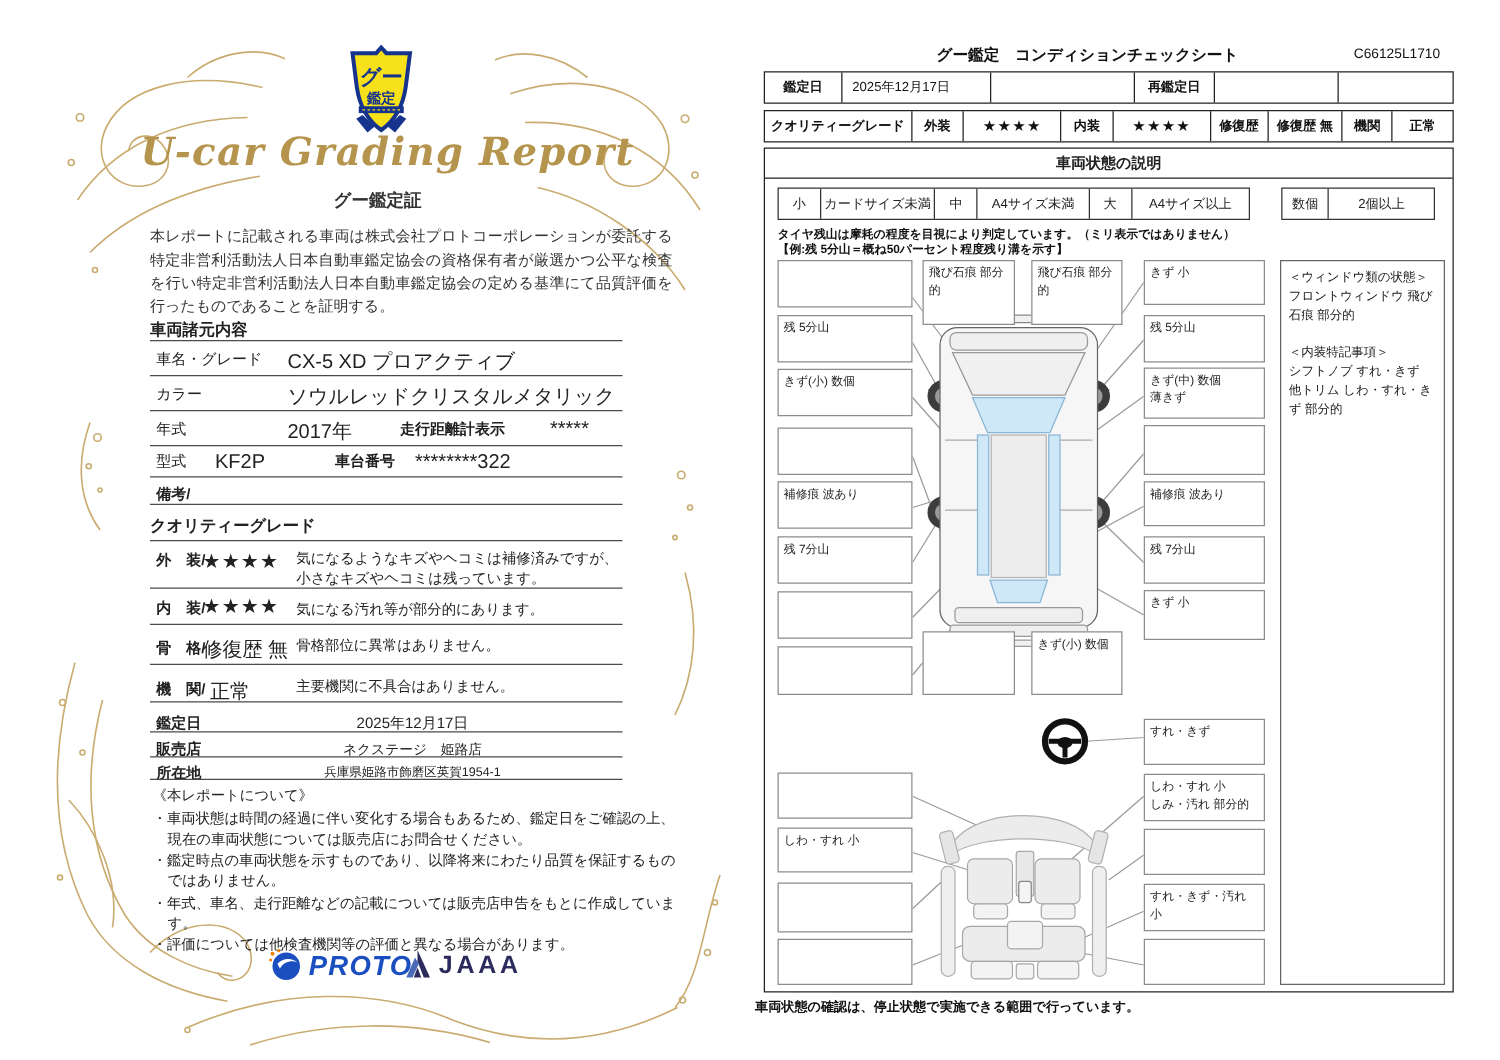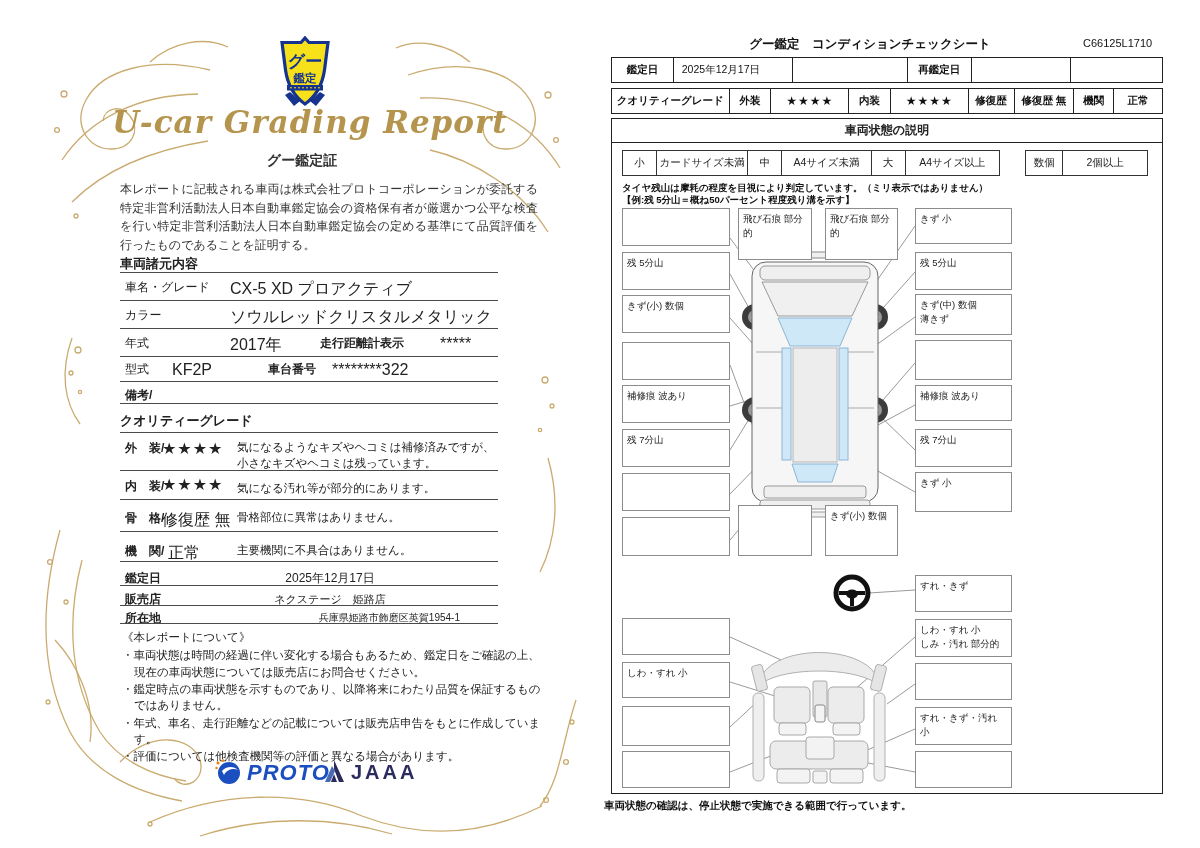--- a/index.html
+++ b/index.html
@@ -171,21 +171,21 @@
 
   <div class="spec-label" style="left:125px;top:570px;font-weight:bold;">鑑定日</div>
   <div class="info-value" style="left:200px;top:570px;">2025年12月17日</div>
   <div class="hline" style="top:585px;"></div>
 
   <div class="spec-label" style="left:125px;top:591px;font-weight:bold;">販売店</div>
   <div class="info-value" style="left:200px;top:592px;font-size:11px;">ネクステージ　姫路店</div>
   <div class="hline" style="top:605px;"></div>
 
   <div class="spec-label" style="left:125px;top:610px;font-weight:bold;">所在地</div>
-  <div class="info-value" style="left:200px;top:611px;font-size:10px;text-align:right;">兵庫県姫路市飾磨区英賀1954-1</div>
+  <div class="info-value" style="left:200px;top:611px;font-size:10px;">兵庫県姫路市飾磨区英賀1954-1</div>
   <div class="hline" style="top:623px;"></div>
 
   <div class="abs about" style="left:122px;top:629px;width:420px;">
     <div class="t">《本レポートについて》</div>
     <div class="li">・車両状態は時間の経過に伴い変化する場合もあるため、鑑定日をご確認の上、現在の車両状態については販売店にお問合せください。</div>
     <div class="li">・鑑定時点の車両状態を示すものであり、以降将来にわたり品質を保証するものではありません。</div>
     <div class="li">・年式、車名、走行距離などの記載については販売店申告をもとに作成しています。</div>
     <div class="li">・評価については他検査機関等の評価と異なる場合があります。</div>
   </div>
 
@@ -377,15 +377,21 @@
   <div class="callout" style="left:622px;top:706px;width:108px;height:40px;"></div>
   <div class="callout" style="left:622px;top:751px;width:108px;height:37px;"></div>
 
   <div class="callout" style="left:915px;top:575px;width:97px;height:37px;">すれ・きず</div>
   <div class="callout" style="left:915px;top:619px;width:97px;height:38px;">しわ・すれ 小
 しみ・汚れ 部分的</div>
   <div class="callout" style="left:915px;top:663px;width:97px;height:37px;"></div>
   <div class="callout" style="left:915px;top:707px;width:97px;height:38px;">すれ・きず・汚れ 小</div>
   <div class="callout" style="left:915px;top:751px;width:97px;height:37px;"></div>
 
+  <div class="sidepanel" style="left:1024px;top:208px;width:132px;height:580px;">＜ウィンドウ類の状態＞
+フロントウィンドウ 飛び石痕 部分的
+
+＜内装特記事項＞
+シフトノブ すれ・きず
+他トリム しわ・すれ・きず 部分的</div>
 
   <div class="footer-note" style="left:604px;top:799px;">車両状態の確認は、停止状態で実施できる範囲で行っています。</div>
 </div>
 
 </body></html>

